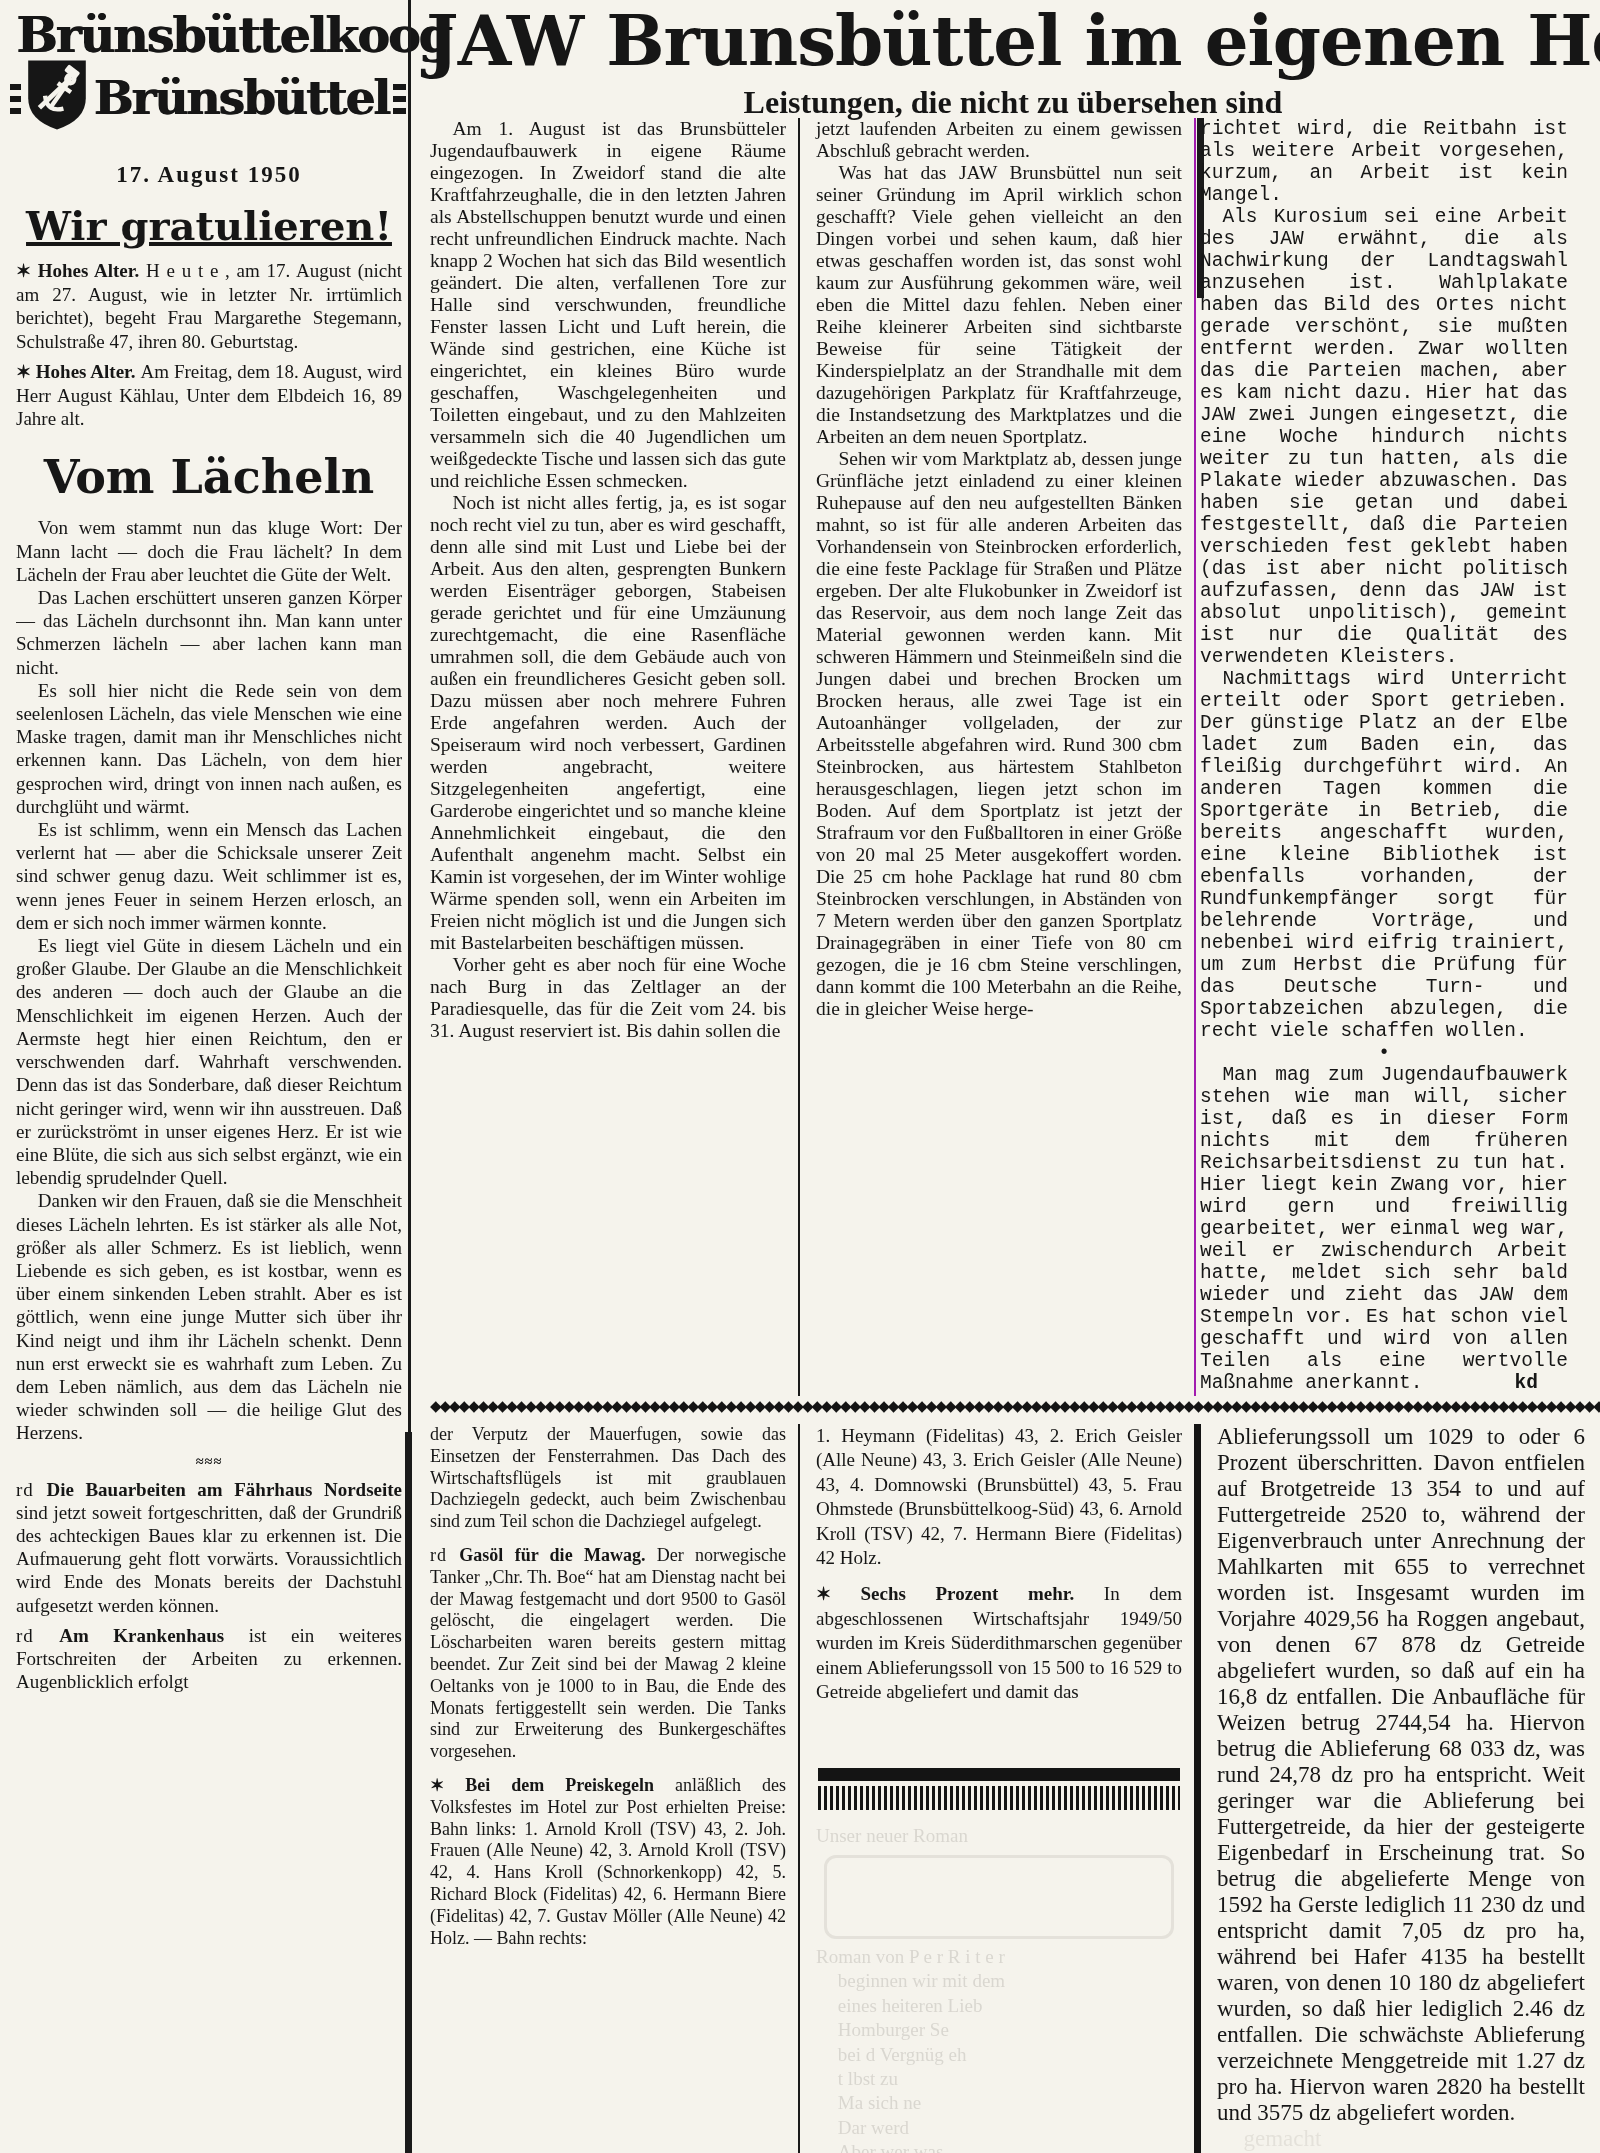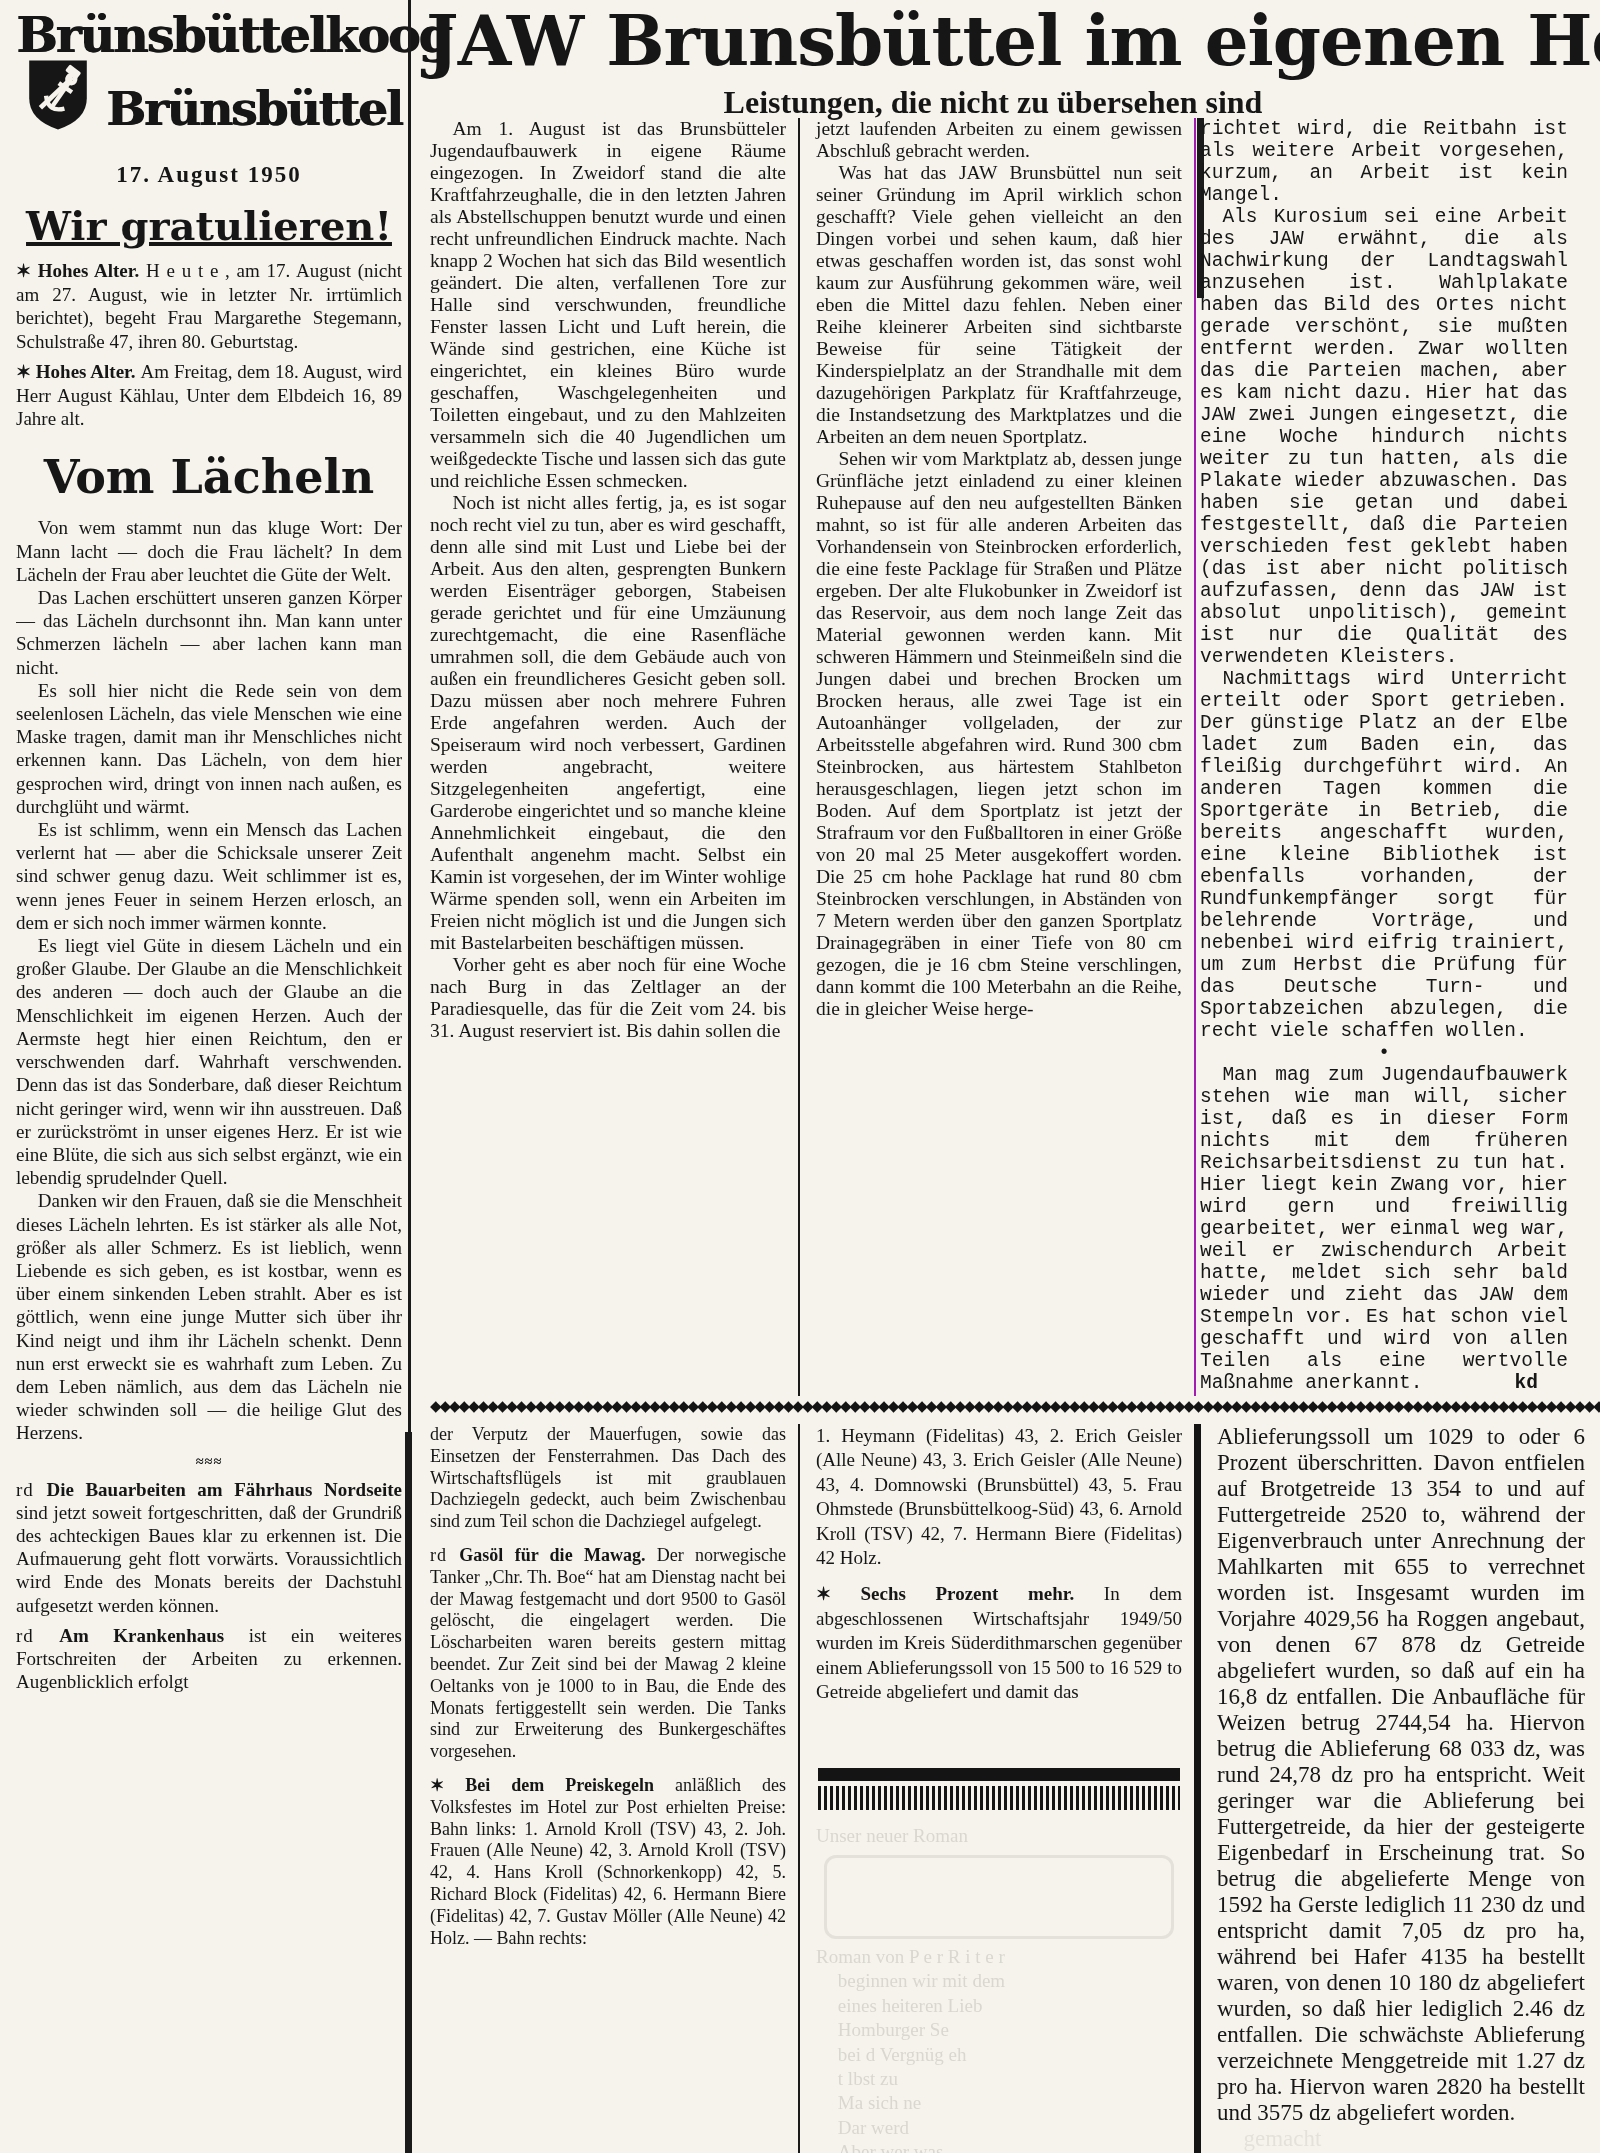--- a/index.html
+++ b/index.html
@@ -2,32 +2,32 @@
 <html><head>
 <meta charset="utf-8">
 <style>
   html,body{margin:0;padding:0;background:#777;}
   .page{position:relative;width:1600px;height:2153px;background:#f5f3ec;overflow:hidden;
         font-family:"Liberation Serif","DejaVu Serif",serif;color:#161616;margin:0 auto;}
   
   .masthead{position:absolute;left:10px;top:6px;width:396px;}
   .mast-line1{font-family:"DejaVu Serif",serif;font-weight:900;font-size:49px;letter-spacing:-2px;
               text-shadow:1px 0 0 #161616;white-space:nowrap;margin-left:6px;}
-  .mast-line2{display:flex;align-items:flex-end;gap:16px;margin-top:-6px;}
+  .mast-line2{display:flex;align-items:center;gap:4px;margin-top:-6px;}
   .mast-line2 .word{font-family:"DejaVu Serif",serif;font-weight:900;font-size:47px;letter-spacing:-2px;
               text-shadow:1px 0 0 #161616;white-space:nowrap;}
   .flourish{width:42px;height:34px;background:repeating-linear-gradient(0deg,#161616 0 6px,transparent 6px 12px);}
   .flourish.right{width:48px;}
   .issue-date{text-align:center;font-weight:700;font-size:23px;letter-spacing:2px;margin:14px 0 4px 0;}
   
   .vrule{position:absolute;background:#1a1a1a;}
   
   .headline{position:absolute;left:426px;top:0px;width:1174px;text-align:center;font-weight:700;
             font-size:69px;letter-spacing:-1px;white-space:nowrap;font-family:"DejaVu Serif",serif;}
-  .subtitle{position:absolute;left:406px;top:84px;width:1174px;text-align:center;font-weight:700;font-size:32px;}
+  .subtitle{position:absolute;left:426px;top:84px;width:1174px;text-align:center;font-weight:700;font-size:32px;}
   
   .colwrap{position:absolute;display:flex;overflow:hidden;}
   .col{overflow:hidden;}
   .para{margin:0;text-align:justify;text-indent:1.15em;}
   .para.noindent{text-indent:0;}
   .para.center{text-align:center;text-indent:0;}
   .para.mt{margin-top:7px;}
   .star{font-weight:700;font-size:0.95em;}
   .rdtag{letter-spacing:1px;}
   .lead{font-weight:700;}

